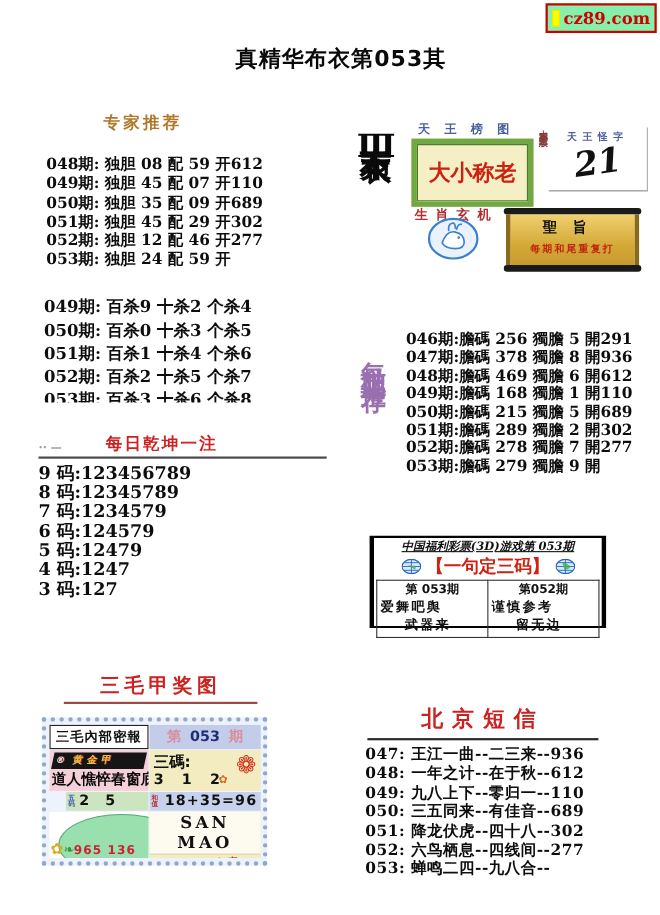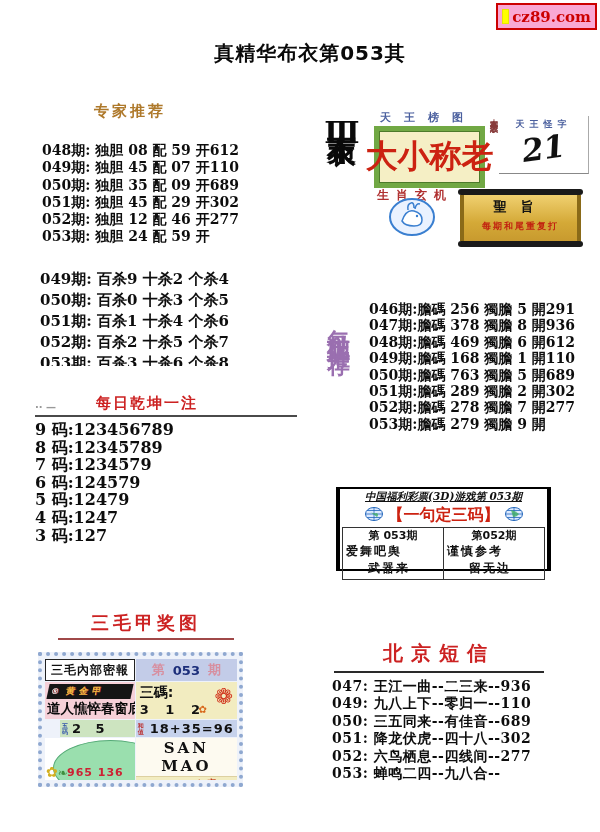--- a/index.html
+++ b/index.html
@@ -4,21 +4,21 @@
 <style>
   * { margin:0; padding:0; box-sizing:border-box; }
   body { background:#888; font-family:"DejaVu Sans", sans-serif; }
   #canvas {
     position:relative; width:600px; height:832px; margin:0 auto;
     background:#ffffff; overflow:hidden; color:#111;
   }
   
   .badge {
     position:absolute; left:496px; top:3px; width:101px; height:27px;
-    border:2px solid #cc0000; background:#f9a8d4; display:flex; align-items:center;
+    border:2px solid #cc0000; background:#86efac; display:flex; align-items:center;
     gap:3px; padding:0 4px; cursor:pointer;
   }
   .badge .sq { width:15px; height:15px; background:#ffff00; border:1px solid #e8e800; }
   .badge .txt { color:#cc0000; font-family:"DejaVu Serif", serif; font-size:15px; font-weight:bold; }
   .page-title {
     position:absolute; left:0; top:40px; width:620px; text-align:center;
     font-size:20px; font-weight:bold; letter-spacing:1px; color:#0a0a0a;
     font-family:"DejaVu Sans", sans-serif;
   }
   
@@ -100,21 +100,21 @@
   }
   .board-hd {
     position:absolute; left:380px; top:110px; width:120px; color:#4a5f9e;
     font-size:11px; font-weight:bold; letter-spacing:13px; white-space:nowrap;
   }
   .board {
     position:absolute; left:374px; top:126px; width:111px; height:62px;
     border:5px solid #71a844; background:#f5efc5; display:flex; align-items:center; justify-content:center;
     box-shadow:inset 0 0 0 1px #4d7a2a;
   }
-  .board .t { color:#cc2211; font-size:32px; font-weight:bold; font-family:"DejaVu Serif", serif; white-space:nowrap; }
+  .board .t { color:#cc2211; font-size:20px; font-weight:bold; font-family:"DejaVu Serif", serif; white-space:nowrap; }
   .series-v {
     position:absolute; left:487px; top:112px; height:100px; writing-mode:vertical-rl; text-orientation:upright;
     font-size:8px; color:#883b3b; font-weight:bold; letter-spacing:1px;
   }
   .guai {
     position:absolute; left:499px; top:116px; width:90px; height:58px; background:#fff;
     border-right:1px solid #aaa; border-bottom:1px solid #888; padding-top:2px;
   }
   .guai .hd { text-align:center; color:#4a5f9e; font-size:9px; font-weight:bold; letter-spacing:5px; }
   .guai .num {
@@ -137,21 +137,21 @@
     font-size:23px; font-weight:bold; color:#9a6fb0; letter-spacing:6px;
   }
   .blk-dandan { left:369px; top:301px; width:230px; }
   .blk-dandan .rows { font-size:14px; line-height:16.4px; font-family:"DejaVu Serif", serif; }
   .yiju {
     position:absolute; left:336px; top:487px; width:215px; height:84px;
     border:2px solid #000; border-left-width:4px; border-right-width:4px; background:#fff; padding:1px 2px;
   }
   .yiju .lot { text-align:center; font-family:"DejaVu Serif", serif; font-style:italic; font-weight:bold;
                font-size:10.5px; text-decoration:underline; white-space:nowrap; }
-  .yiju .trow { display:flex; align-items:center; justify-content:center; gap:5px; margin:1px 0; }
+  .yiju .trow { display:flex; align-items:flex-end; justify-content:center; gap:5px; margin:1px 0; }
   .yiju .title { color:#cc2211; font-size:16px; font-weight:bold; font-family:"DejaVu Serif", serif; white-space:nowrap; }
   .yiju table { width:100%; border-collapse:collapse; }
   .yiju td { border:1px solid #333; width:50%; vertical-align:top; padding:0 3px 2px 3px; }
   .yiju .chd { text-align:center; font-size:11px; font-weight:bold; }
   .yiju .l1 { font-size:12px; font-weight:bold; letter-spacing:2px; }
   .yiju .l2 { font-size:12px; font-weight:bold; letter-spacing:2px; padding-left:22px; }
   .blk-bj { left:332px; top:640px; width:262px; }
   .blk-bj .hd { text-align:center; color:#cc2222; font-size:20px; font-weight:bold; letter-spacing:8px;
                 border-bottom:2px solid #2a2a2a; padding-bottom:4px; width:210px; margin-left:2px; }
   .blk-bj .rows { margin-top:5px; font-size:14px; line-height:17.4px; letter-spacing:0.5px; }
@@ -276,21 +276,21 @@
     <div class="rod"></div>
   </div>
 
   <div class="v-dandan">每独胆推荐</div>
   <div class="blk blk-dandan">
     <div class="rows">
       <div>046期:膽碼 256 獨膽 5 開291</div>
       <div>047期:膽碼 378 獨膽 8 開936</div>
       <div>048期:膽碼 469 獨膽 6 開612</div>
       <div>049期:膽碼 168 獨膽 1 開110</div>
-      <div>050期:膽碼 763 獨膽 5 開689</div>
+      <div>050期:膽碼 215 獨膽 5 開689</div>
       <div>051期:膽碼 289 獨膽 2 開302</div>
       <div>052期:膽碼 278 獨膽 7 開277</div>
       <div>053期:膽碼 279 獨膽 9 開</div>
     </div>
   </div>
 
   <div class="yiju">
     <div class="lot">中国福利彩票(3D)游戏第 053期</div>
     <div class="trow">
       <span>
@@ -324,20 +324,21 @@
         </td>
       </tr>
     </tbody>
       </table>
   </div>
 
   <div class="blk blk-bj">
     <div class="hd">北京短信</div>
     <div class="rows">
       <div>047: 王江一曲--二三来--936</div>
+      <div>048: 一年之计--在于秋--612</div>
       <div>049: 九八上下--零归一--110</div>
       <div>050: 三五同来--有佳音--689</div>
       <div>051: 降龙伏虎--四十八--302</div>
       <div>052: 六鸟栖息--四线间--277</div>
       <div>053: 蝉鸣二四--九八合--</div>
     </div>
   </div>
 
 </div>
 

